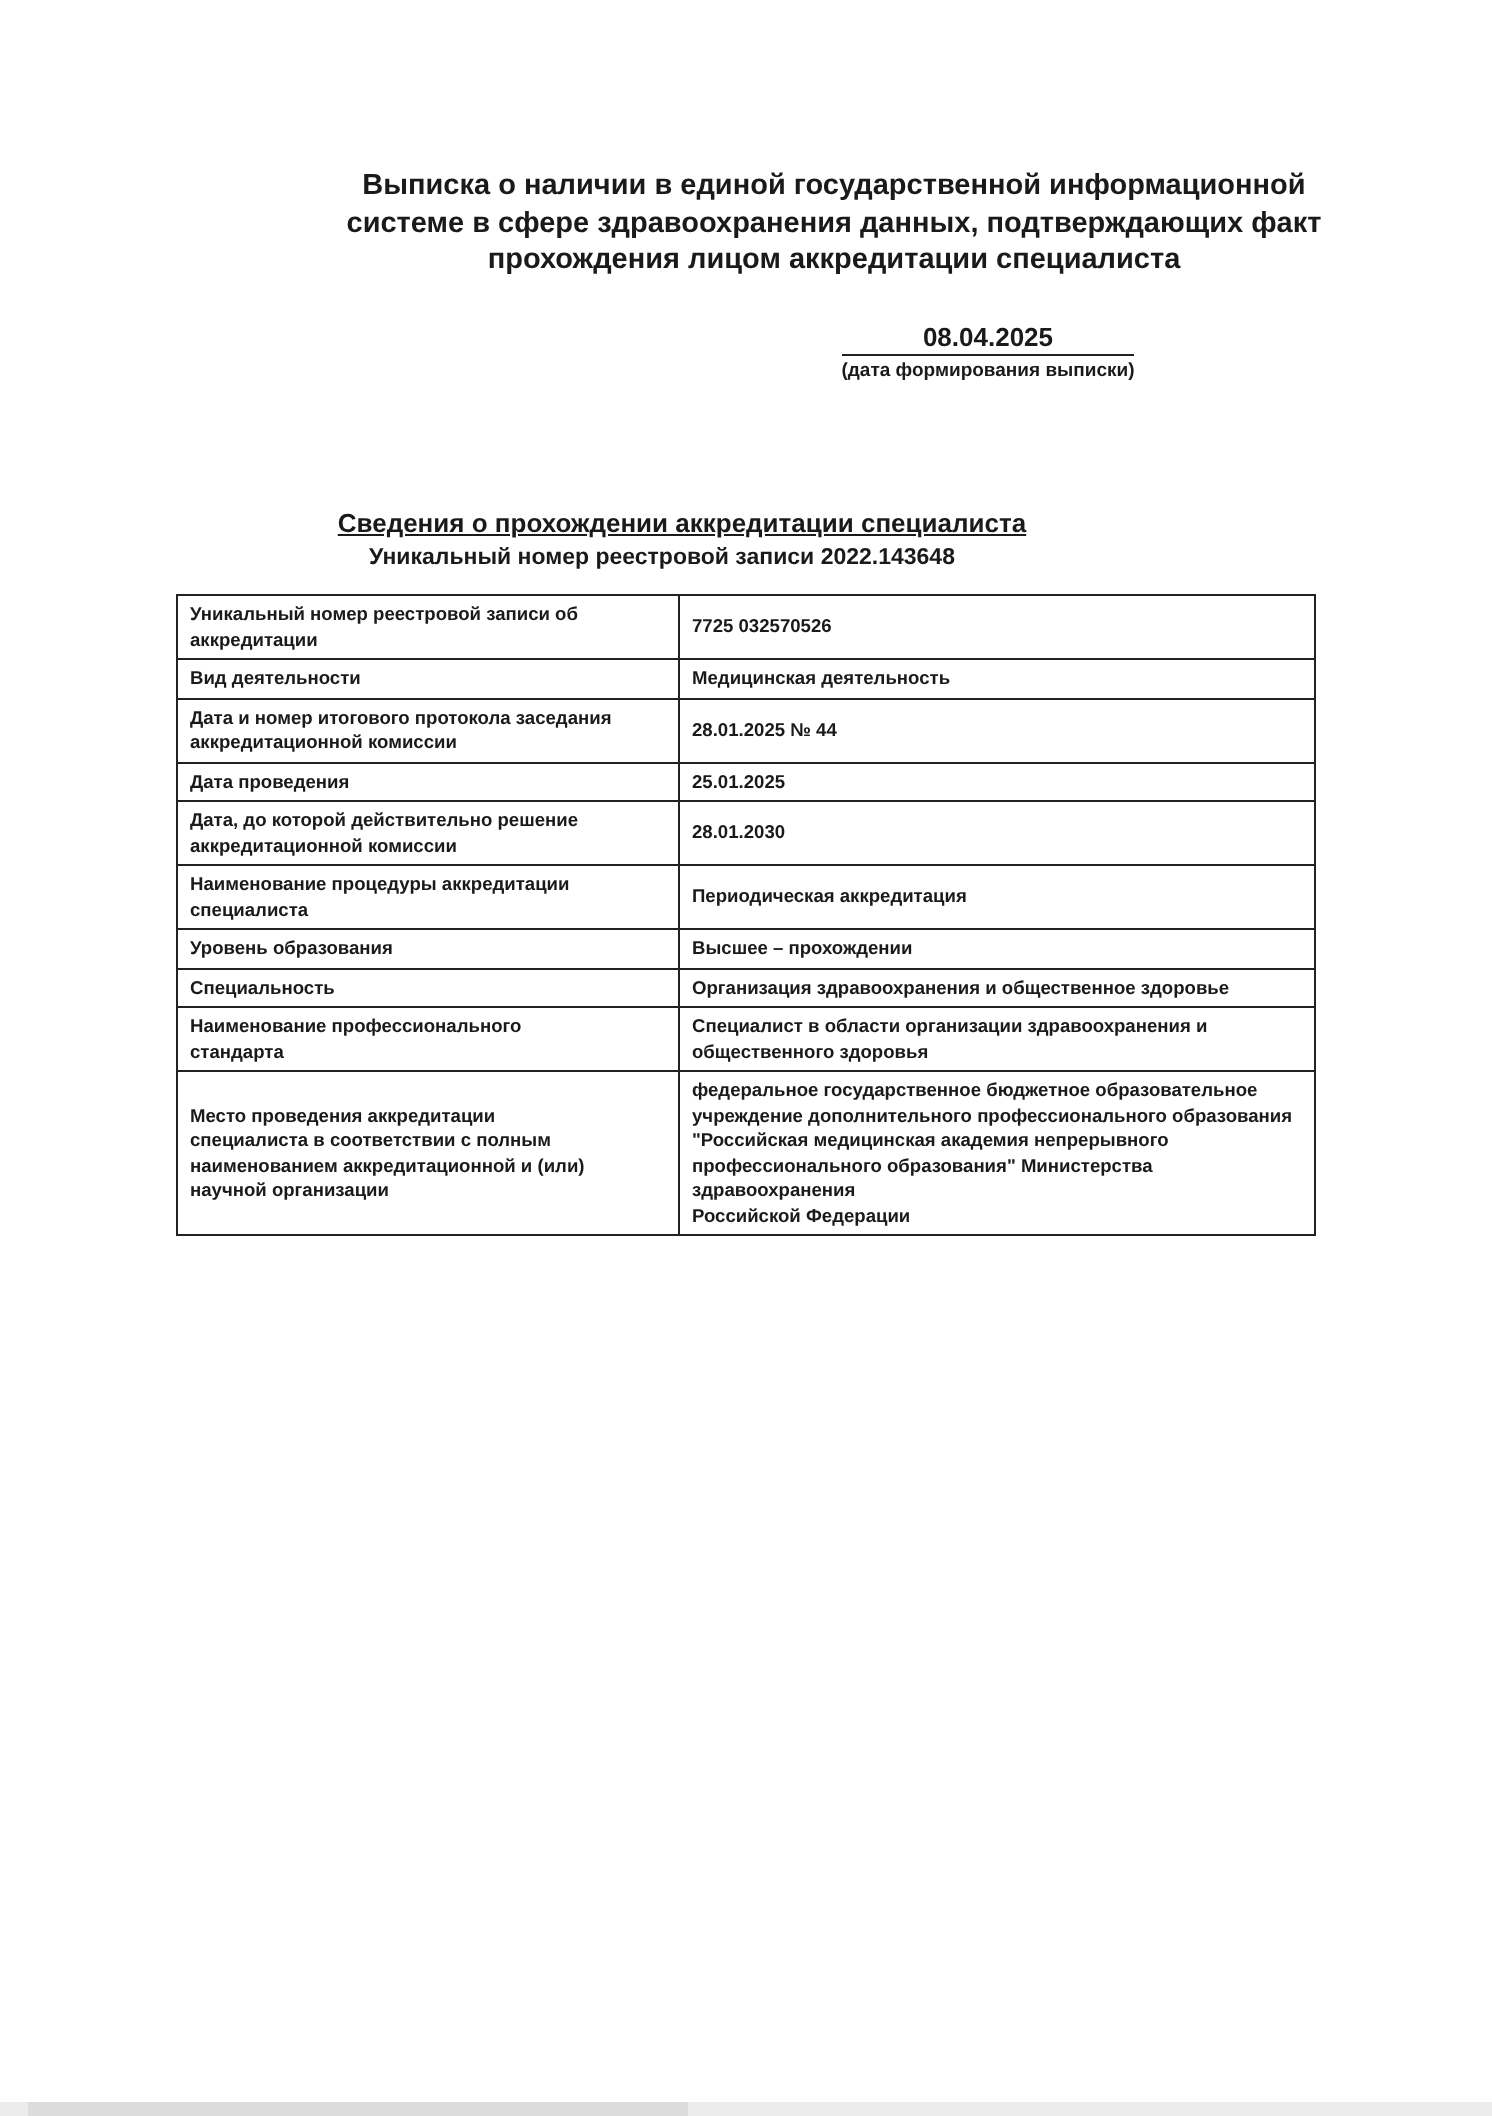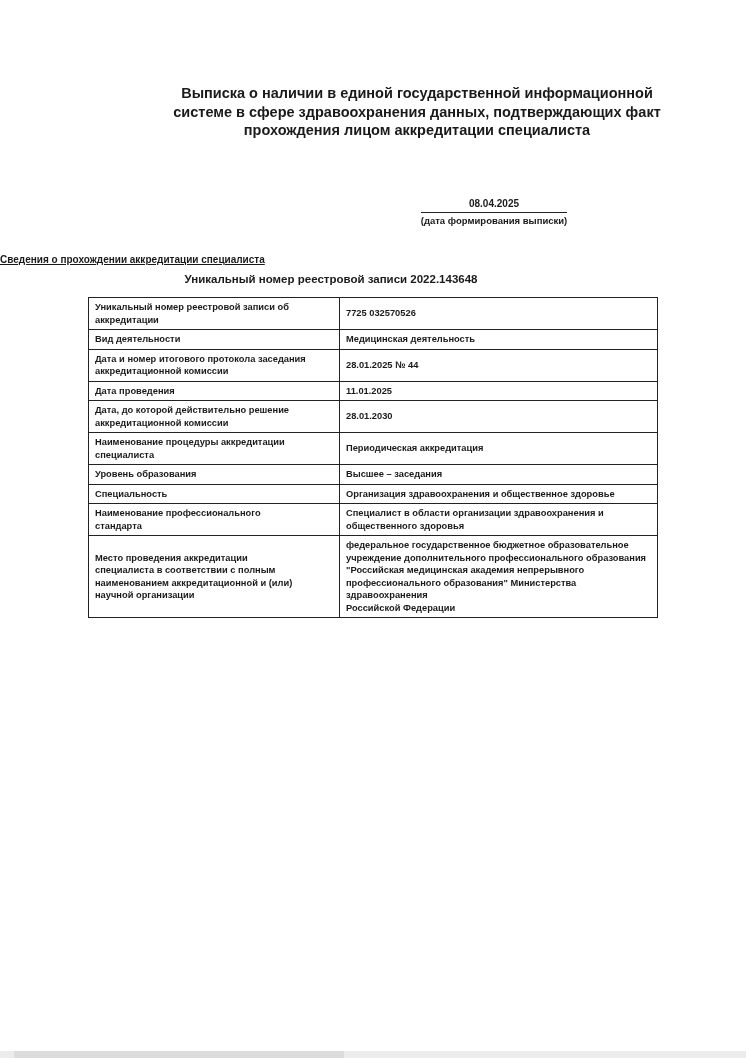--- a/index.html
+++ b/index.html
@@ -17,42 +17,42 @@
     text-align:center;
     font-size:14.5px;line-height:18.5px;
     white-space:pre-line;
     padding-left:44px;
   }
   .date-block{
     position:absolute;top:163px;left:421px;width:146px;
     text-align:center;
   }
   .date-value{
-    font-size:10px;line-height:12px;
+    font-size:13px;line-height:12px;
     padding-bottom:2px;
     border-bottom:1.3px solid #222222;
-    margin-top:35px;
   }
   .date-caption{
     margin-top:1.5px;
     font-size:9.5px;line-height:12px;
     white-space:nowrap;
     position:relative;left:50%;
     transform:translateX(-50%);
     width:max-content;
   }
   .result-paragraph{
     position:absolute;top:206px;left:73px;width:600px;
     text-align:center;
     font-size:9.5px;line-height:13.5px;
     white-space:pre-line;
   }
   .section-heading{
     position:absolute;top:254px;left:0;width:682px;
-    font-size:10px;
+    text-align:center;
+    font-size:13px;
     text-decoration:underline;
   }
   .registry-heading{
     position:absolute;top:273px;left:0;width:662px;
     text-align:center;
     font-size:11.5px;
   }
   table.acc-table{
     position:absolute;top:297px;left:88px;
     width:570px;
@@ -110,35 +110,35 @@
           <td class="label-cell">Вид деятельности</td>
           <td class="value-cell">Медицинская деятельность</td>
         </tr>
         <tr>
           <td class="label-cell">Дата и номер итогового протокола заседания
 аккредитационной комиссии</td>
           <td class="value-cell">28.01.2025 № 44</td>
         </tr>
         <tr>
           <td class="label-cell">Дата проведения</td>
-          <td class="value-cell">11.01.2025</td>
+          <td class="value-cell">25.01.2025</td>
         </tr>
         <tr>
           <td class="label-cell">Дата, до которой действительно решение
 аккредитационной комиссии</td>
           <td class="value-cell">28.01.2030</td>
         </tr>
         <tr>
           <td class="label-cell">Наименование процедуры аккредитации
 специалиста</td>
           <td class="value-cell">Периодическая аккредитация</td>
         </tr>
         <tr>
           <td class="label-cell">Уровень образования</td>
-          <td class="value-cell">Высшее – заседания</td>
+          <td class="value-cell">Высшее – прохождении</td>
         </tr>
         <tr>
           <td class="label-cell">Специальность</td>
           <td class="value-cell">Организация здравоохранения и общественное здоровье</td>
         </tr>
         <tr>
           <td class="label-cell">Наименование профессионального
 стандарта</td>
           <td class="value-cell">Специалист в области организации здравоохранения и
 общественного здоровья</td>

